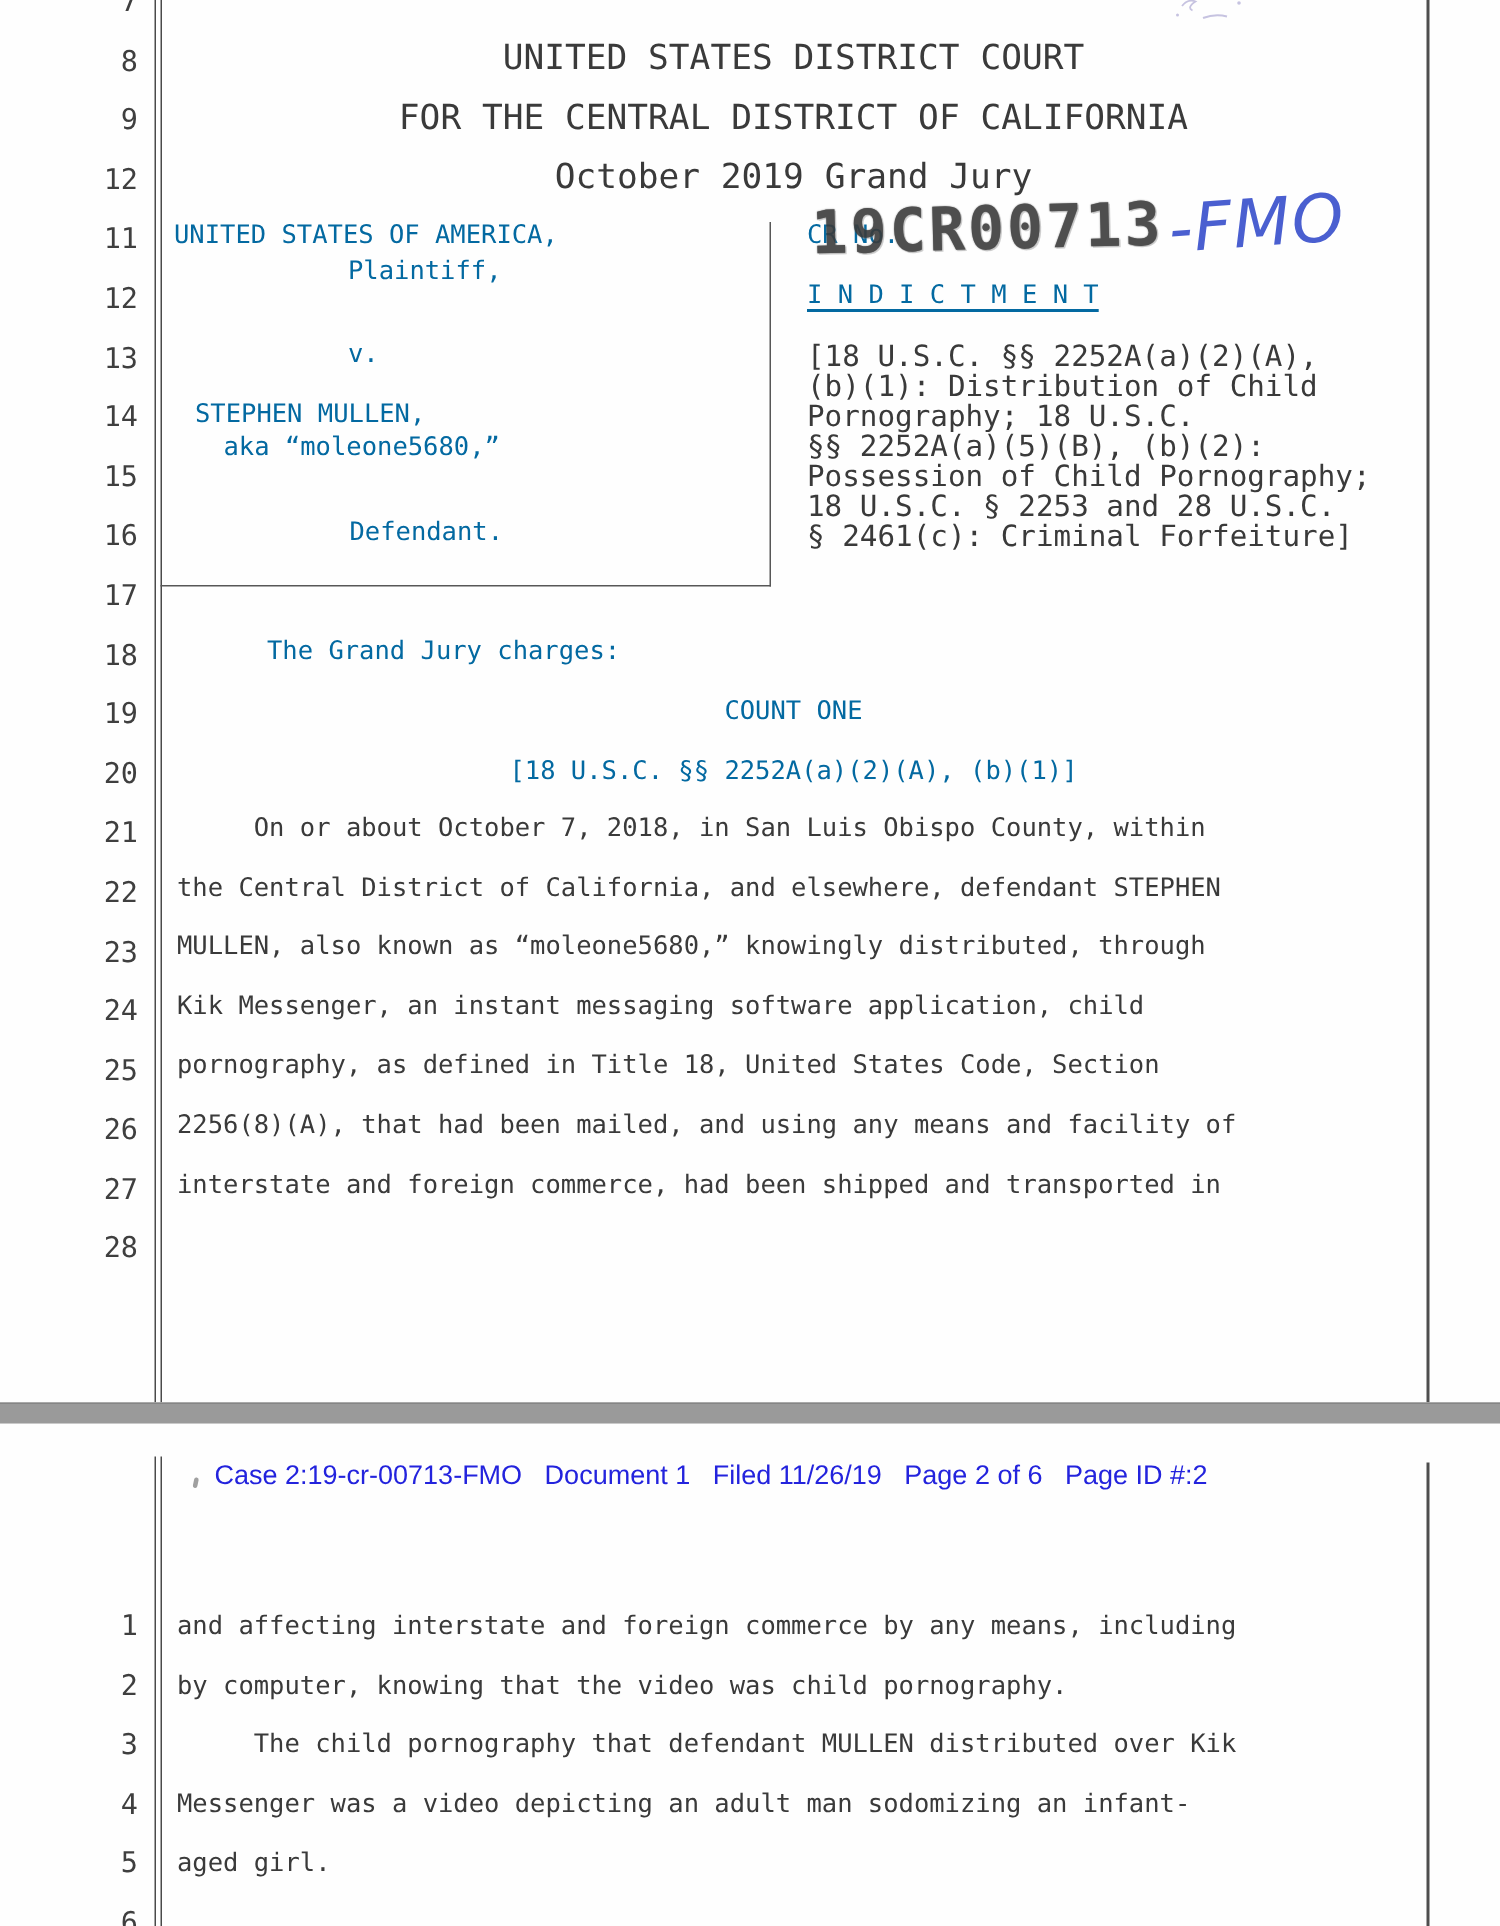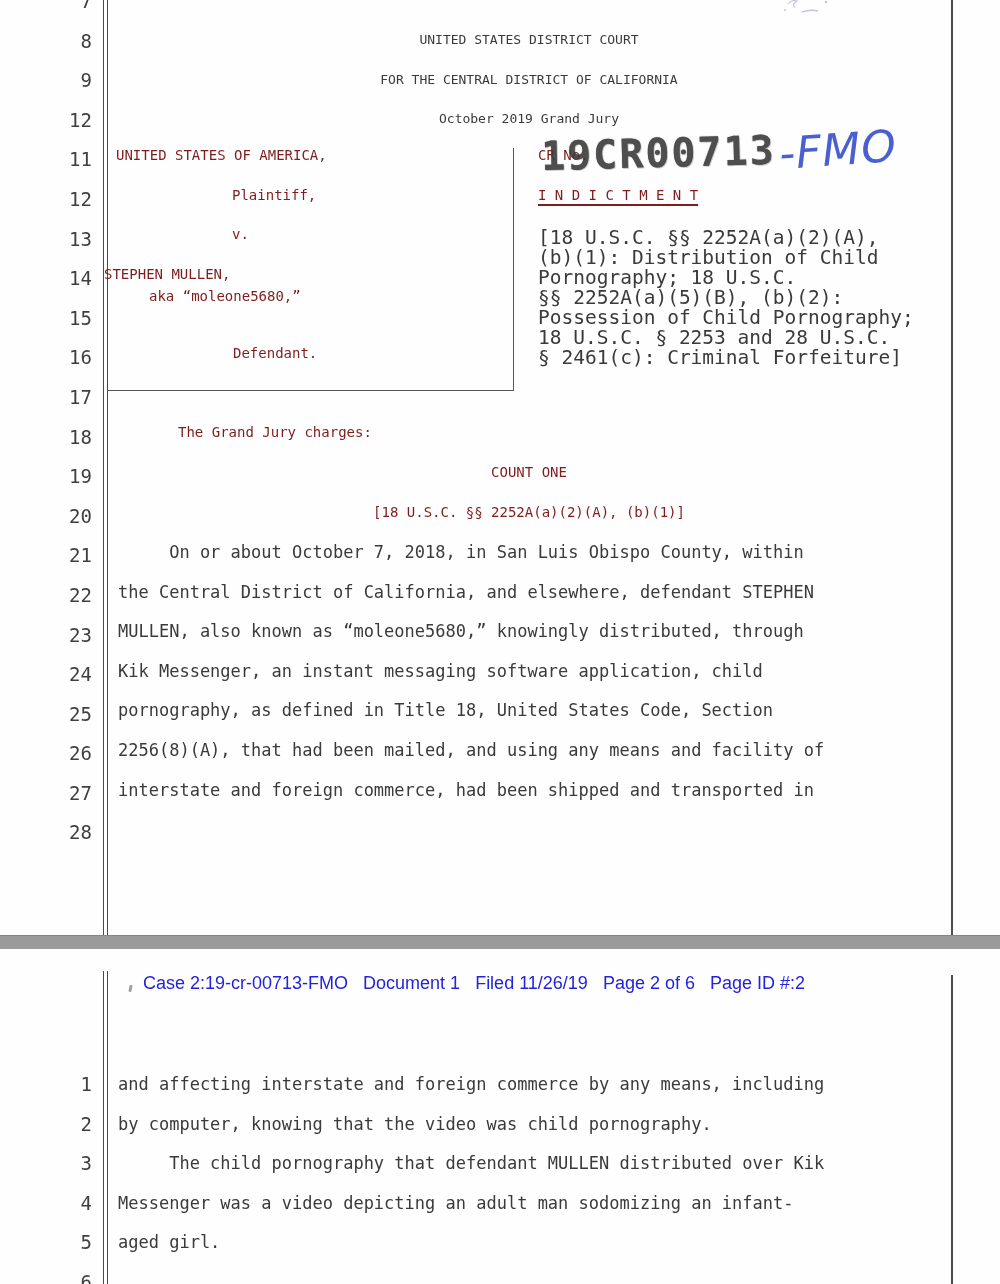--- a/index.html
+++ b/index.html
@@ -12,25 +12,25 @@
   #page1{top:0;height:935px;}
   #separator{position:absolute;top:935px;left:0;width:1000px;height:13px;background:#9a9a9a;border-top:1px solid #858585;border-bottom:1px solid #8f8f8f;}
   #page2{top:949px;height:335px;}
 
   .vrule-double{position:absolute;width:3px;border-left:1.5px solid #4a4a4a;border-right:1.5px solid #4a4a4a;}
   .vrule-single{position:absolute;width:2px;background:#4e4e4e;}
 
   .linenum-col{position:absolute;left:30px;width:62px;text-align:right;font-size:19px;color:#3f3f3f;}
   .linenum-col .row{height:39.6px;line-height:39.6px;}
 
-  .doc-text{font-size:14px;white-space:pre;color:#7f1d1d;}
+  .doc-text{font-size:17px;white-space:pre;color:#0369a1;}
   .abs{position:absolute;}
 
   .heading-block{position:absolute;left:118px;width:822px;text-align:center;}
-  .heading-block .row{height:39.6px;line-height:39.6px;font-size:13px;white-space:pre;}
+  .heading-block .row{height:39.6px;line-height:39.6px;font-size:23px;white-space:pre;}
 
   .body-block{position:absolute;left:118px;width:840px;}
   .body-block .row{height:39.6px;line-height:39.6px;font-size:17px;white-space:pre;}
 
   .statute-block{position:absolute;left:538px;width:400px;}
   .statute-block .row{height:20px;line-height:20px;font-size:19.5px;white-space:pre;}
 
   .caption-box{position:absolute;left:107px;top:148px;width:406px;height:242px;
     border-right:1.5px solid #575757;border-bottom:1.5px solid #575757;}
 
@@ -100,23 +100,23 @@
 
   <div class="heading-block" style="top:20px;">
 
   <div class="row">UNITED STATES DISTRICT COURT</div>
       <div class="row">FOR THE CENTRAL DISTRICT OF CALIFORNIA</div>
       <div class="row">October 2019 Grand Jury</div>
     </div>
 
   <div class="caption-box"></div>
   <div class="doc-text abs" style="left:116px;top:147px;">UNITED STATES OF AMERICA,</div>
-  <div class="doc-text abs" style="left:232px;top:187px;">Plaintiff,</div>
+  <div class="doc-text abs" style="left:232px;top:171px;">Plaintiff,</div>
   <div class="doc-text abs" style="left:232px;top:226px;">v.</div>
-  <div class="doc-text abs" style="left:104px;top:266px;">STEPHEN MULLEN,</div>
+  <div class="doc-text abs" style="left:130px;top:266px;">STEPHEN MULLEN,</div>
   <div class="doc-text abs" style="left:149px;top:288px;text-align:right;">aka “moleone5680,”</div>
   <div class="doc-text abs" style="left:233px;top:345px;">Defendant.</div>
 
   <div class="doc-text abs" style="left:538px;top:147px;">CR No.</div>
   <div class="stamp">19CR00713</div>
   <div class="hand-fmo">-FMO</div>
 
   <div class="doc-text abs indictment-title" style="left:538px;top:187px;">I N D I C T M E N T</div>
   <div class="statute-block" style="top:228px;">
 

